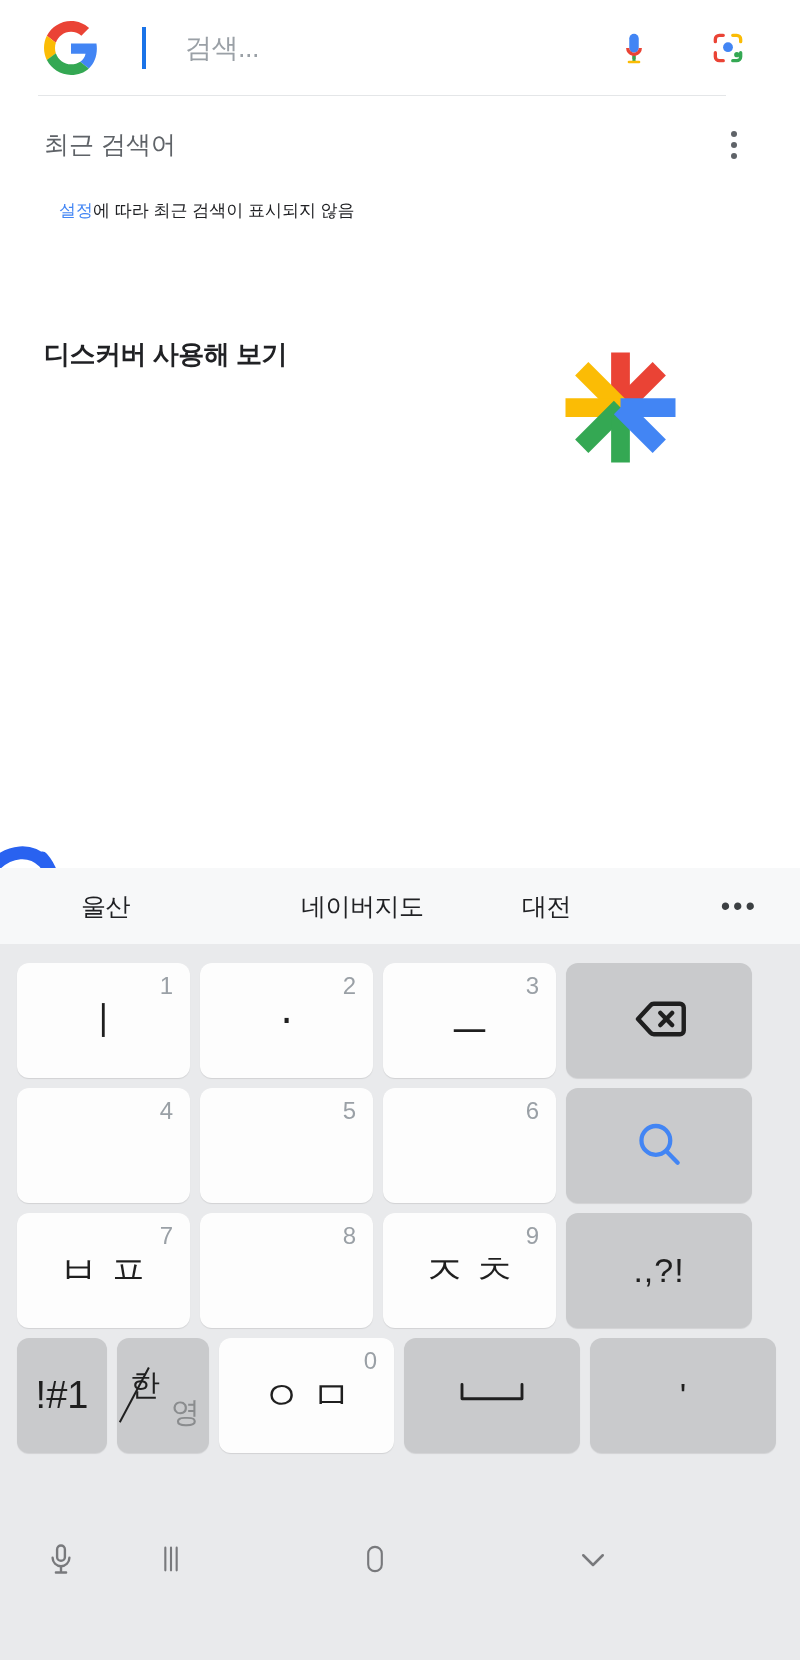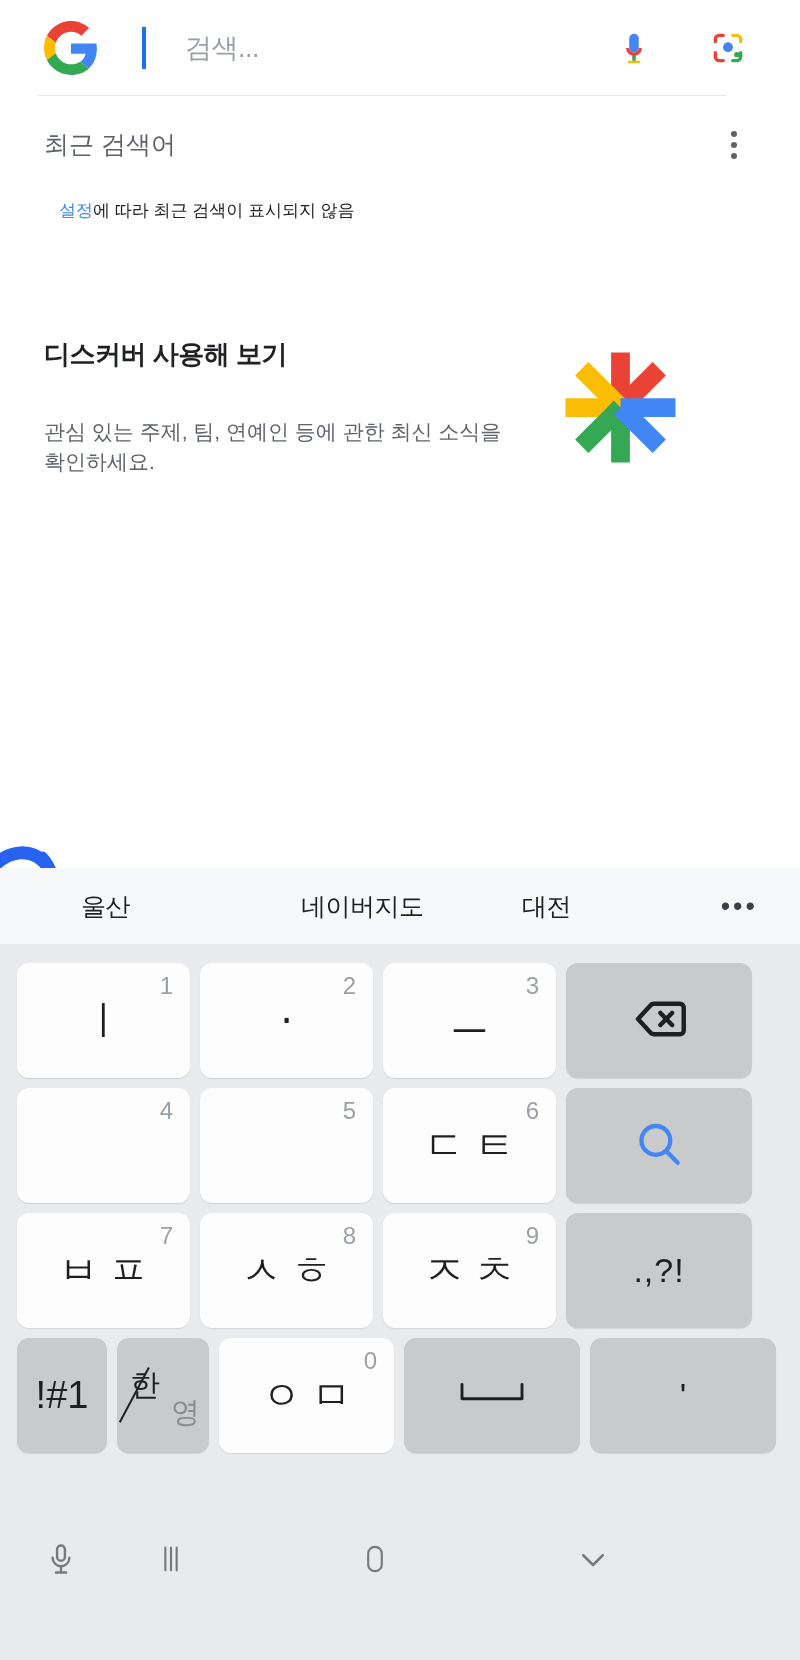--- a/index.html
+++ b/index.html
@@ -187,21 +187,20 @@
       <i></i>
   </span>
 </div>
 
 <div id="no-history">
   <span class="settings-link">설정</span><span>에 따라 최근 검색이 표시되지 않음</span>
 </div>
 
 <div id="discover-card">
   <div id="discover-title">디스커버 사용해 보기</div>
-  <div id="discover-subtitle">관심 있는 주제, 팀, 연예인 등에 관한 최신 소식을 확인하세요.</div>
   <div id="discover-logo">
     <svg viewBox="0 0 100 100" width="135" height="125">
       <g stroke-linecap="butt" stroke-width="15" fill="none">
 
         <path d="M50 50 L50 6" stroke="#EA4335"></path>
         <path d="M50 50 L81 19" stroke="#EA4335"></path>
 
         <path d="M50 50 L19 19" stroke="#FBBC05"></path>
         <path d="M50 50 L6 50" stroke="#FBBC05"></path>
 
@@ -254,40 +253,38 @@
   </div>
 
   <div class="key-row">
     <div class="key white col-1">
       <span class="key-num">4</span>
     </div>
     <div class="key white col-1">
       <span class="key-num">5</span>
     </div>
     <div class="key white col-1">
-      <span class="key-main">ㄷㅌ</span>
       <span class="key-num">6</span>
     </div>
     <div class="key grey col-r">
       <span>
         <svg viewBox="0 0 24 24" width="54" height="54">
           <circle cx="10.6" cy="10.4" r="6.4" fill="none" stroke="#4285F4" stroke-width="1.9"></circle>
           <path d="M15.3 15.2L20.3 20.3" stroke="#4285F4" stroke-width="1.9" stroke-linecap="round"></path>
         </svg>
       </span>
     </div>
   </div>
 
   <div class="key-row">
     <div class="key white col-1">
       <span class="key-main">ㅂㅍ</span>
       <span class="key-num">7</span>
     </div>
     <div class="key white col-1">
-      <span class="key-main">ㅅㅎ</span>
       <span class="key-num">8</span>
     </div>
     <div class="key white col-1">
       <span class="key-main">ㅈㅊ</span>
       <span class="key-num">9</span>
     </div>
     <div class="key grey col-r">
       <span class="punct-label">.,?!</span>
     </div>
   </div>

